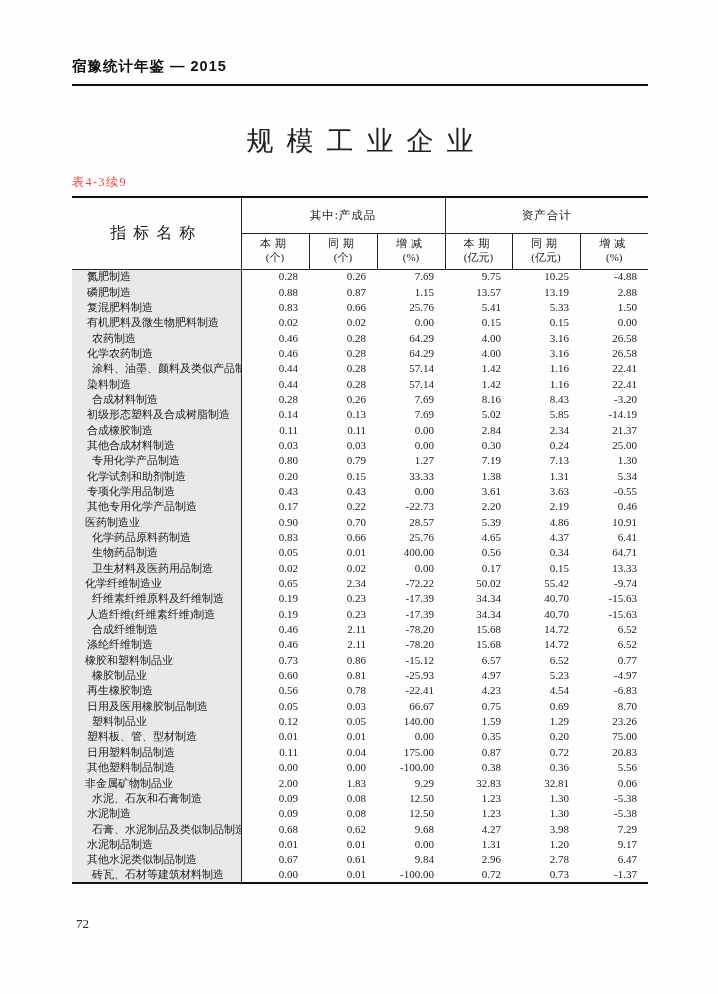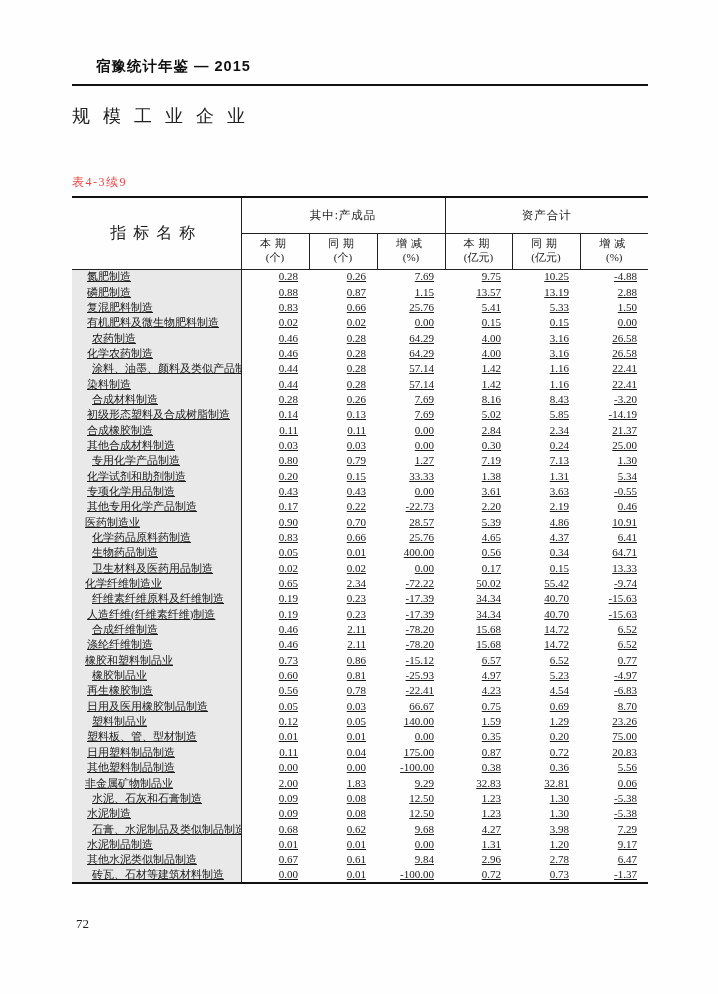--- a/index.html
+++ b/index.html
@@ -9,30 +9,30 @@
     font-family:"Liberation Serif","DejaVu Serif",serif;
     color:#1c1c1c;
     position:relative;
     overflow:hidden;
   }
   .page { position:absolute; left:0; top:0; width:718px; height:994px; background:#fefefe; }
 
   .yearbook-header {
     position:absolute; left:72px; top:57px; width:576px;
     font-family:"Liberation Sans","DejaVu Sans",sans-serif;
-    font-weight:bold; font-size:14.5px; letter-spacing:1px; color:#111;margin-left:24px;
+    font-weight:bold; font-size:14.5px; letter-spacing:1px; color:#111;
   }
   .header-rule {
     position:absolute; left:72px; top:84px; width:576px; height:2px; background:#111;
   }
 
   .section-title {
-    position:absolute; left:72px; top:104px; width:576px;
-    text-align:left;
-    font-size:18px; letter-spacing:13px; color:#222;
+    position:absolute; left:72px; top:123px; width:576px;
+    text-align:center;
+    font-size:27px; letter-spacing:13px; color:#222;
     font-family:"Liberation Serif","DejaVu Serif",serif;
   }
   .section-title .no-trail { margin-right:-13px; }
 
   .table-label {
     position:absolute; left:72px; top:174px;
     font-size:12px; letter-spacing:1.5px; color:#ef4444;
   }
 
   .tbl-wrap { position:absolute; left:72px; top:196px; width:576px; }
@@ -50,21 +50,21 @@
     border-top:2.5px solid #111; border-bottom:1px solid #222;
   }
   th.group-head {
     border-left:1px solid #222; border-top:2.5px solid #111; border-bottom:1px solid #222;
     font-size:11.5px; letter-spacing:1px;
   }
   tr.tier2 th.sub { border-left:1px solid #222; border-bottom:1px solid #222; line-height:1.25; font-size:11px; }
   tr.tier2 th.sub .l1 { letter-spacing:4px; }
   tr.tier2 th.sub .l2 { letter-spacing:0; }
 
-  tbody tr { height:15.35px;text-decoration:underline; }
+  tbody tr { height:15.35px; }
   tbody td { padding:0; vertical-align:middle; line-height:1; }
   td.label {
     background:#e9e9e9;
     border-right:1px solid #222;
     white-space:nowrap; overflow:hidden;
     font-size:11px;
   }
   td.label.ind0 { padding-left:13px; }
   td.label.ind1 { padding-left:20px; }
   td.label.ind2 { padding-left:15px; }

